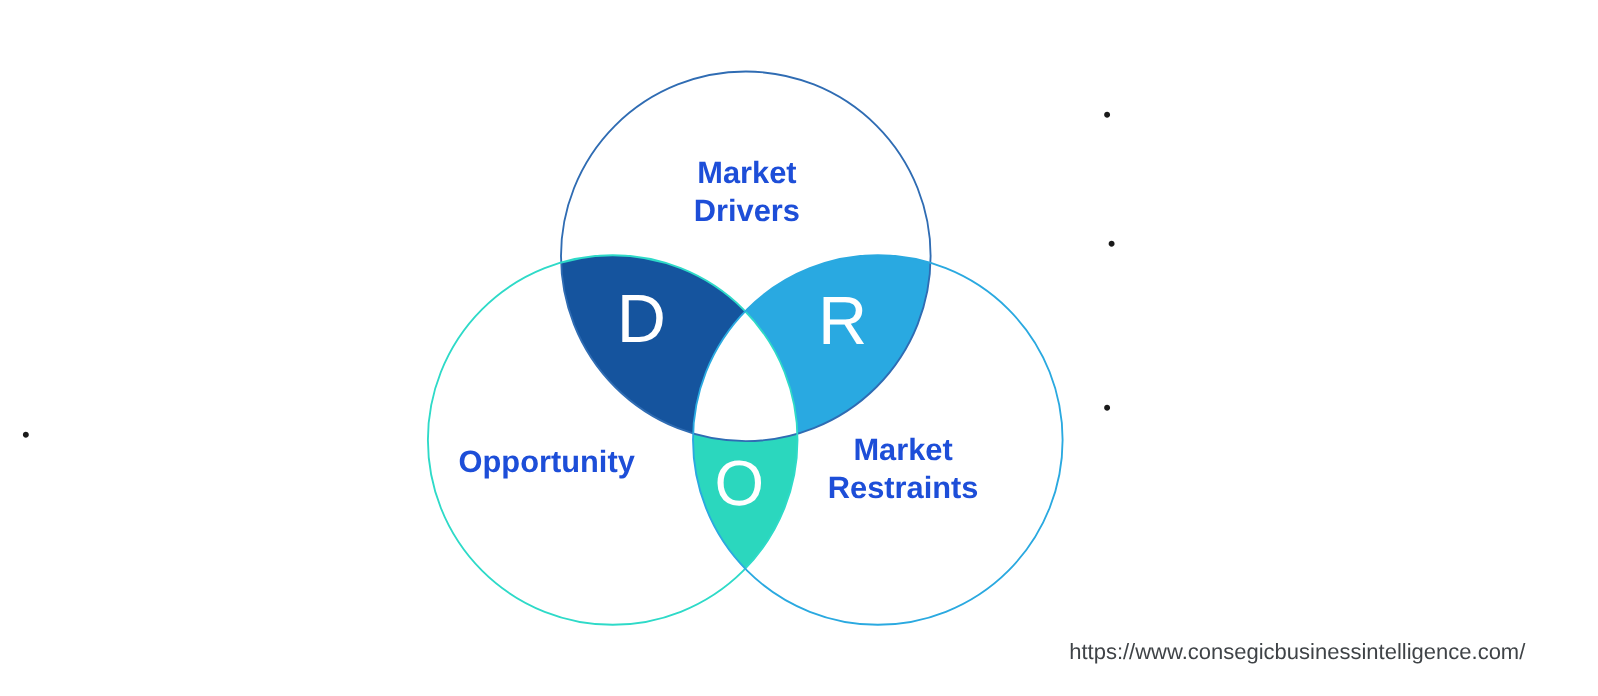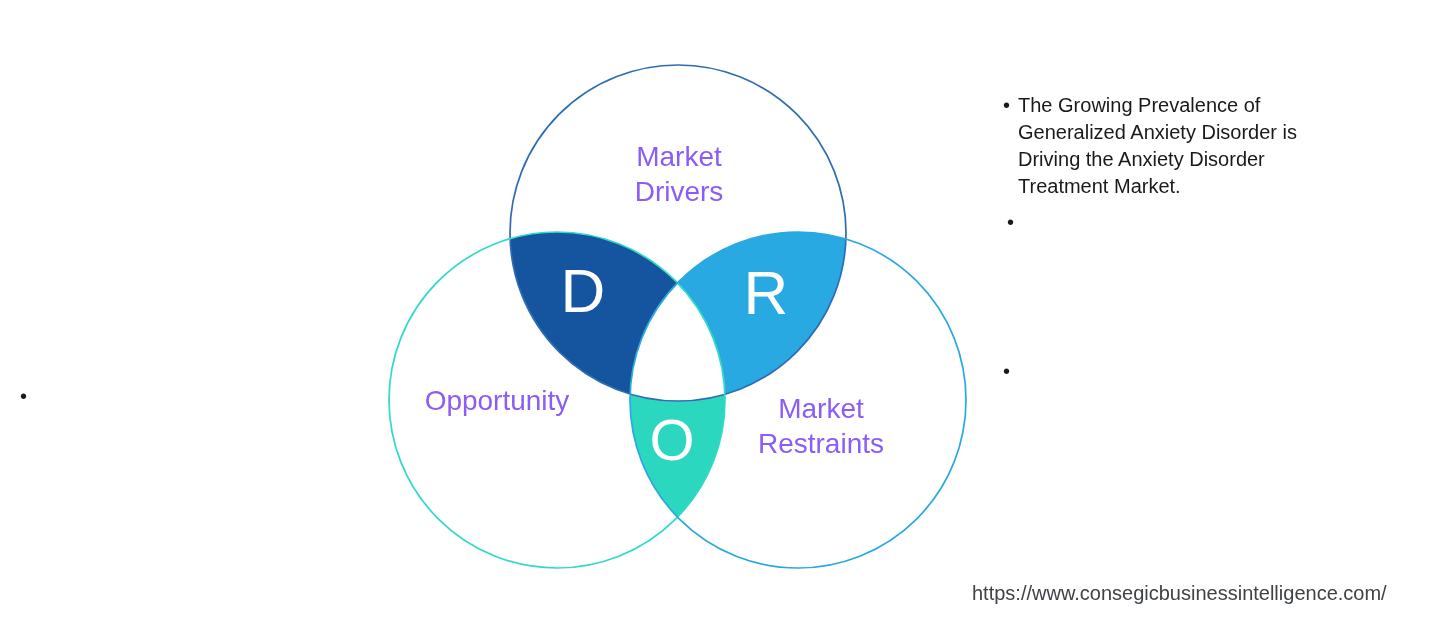--- a/index.html
+++ b/index.html
@@ -3,22 +3,22 @@
 <meta charset="utf-8">
 <style>
   * { margin:0; padding:0; box-sizing:border-box; }
   html,body { background:#ffffff; font-family:"Liberation Sans", sans-serif; }
   .canvas {
     position:relative; width:1453px; height:633px;
     background:#ffffff; overflow:hidden; color:#1a1a1a;
   }
   .venn-svg { position:absolute; left:0; top:0; }
   .circle-label {
-    position:absolute; text-align:center; color:#8b5cf6;
-    font-size:28px; line-height:35px; white-space:pre-line;
+    position:absolute; text-align:center; color:#1d4ed8;
+    font-size:28px; line-height:35px; white-space:pre-line;font-weight:bold;
   }
   .lens-letter {
     position:absolute; color:#ffffff; font-size:62px; font-weight:400;
     text-align:center; width:90px; height:72px; line-height:72px;
   }
   .note {
     position:absolute; display:flex; gap:8px;
     font-size:20px; line-height:27px; color:#1a1a1a;
   }
   .note .txt { white-space:pre-line; }
@@ -81,34 +81,30 @@
     <circle cx="557" cy="400" r="168" fill="none" stroke-width="1.7" stroke="#2EDAC8"></circle>
     <circle cx="798" cy="400" r="168" fill="none" stroke-width="1.7" stroke="#2AA9E0"></circle>
   </svg>
 
   <div class="lens-letter" style="left:538px; top:255px;">D</div>
   <div class="lens-letter" style="left:721px; top:257px;">R</div>
   <div class="lens-letter" style="left:627px; top:404px; font-size:58px;">O</div>
 
   <div class="circle-label" style="left:579px; top:139px; width:200px;">Market
 Drivers</div>
-  <div class="circle-label" style="left:387px; top:383px; width:220px;">Opportunity</div>
+  <div class="circle-label" style="left:387px; top:402px; width:220px;">Opportunity</div>
   <div class="circle-label" style="left:711px; top:391px; width:220px;">Market
 Restraints</div>
 
   <div class="note" style="left:20px; top:383px; width:330px;">
     <span class="bullet">•</span>
   </div>
 
   <div class="note" style="left:1003px; top:92px; width:440px;">
     <span class="bullet">•</span>
-    <span class="txt">The Growing Prevalence of
-Generalized Anxiety Disorder is
-Driving the Anxiety Disorder
-Treatment Market.</span>
   </div>
 
   <div class="note" style="left:1007px; top:209px; width:440px;">
     <span class="bullet">•</span>
   </div>
 
   <div class="note gap-lg" style="left:1003px; top:358px; width:440px;">
     <span class="bullet">•</span>
   </div>
 

